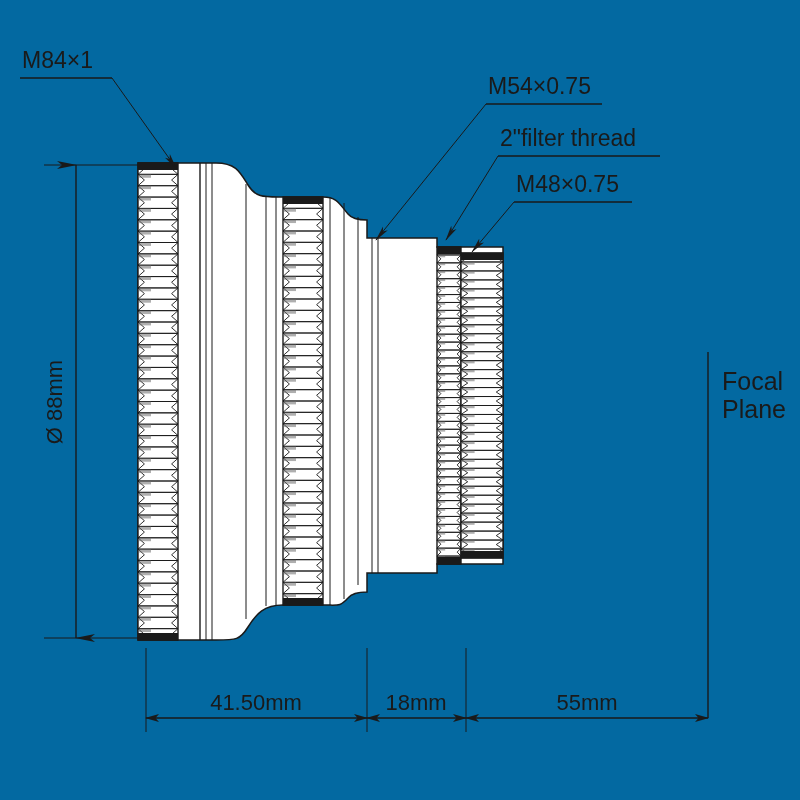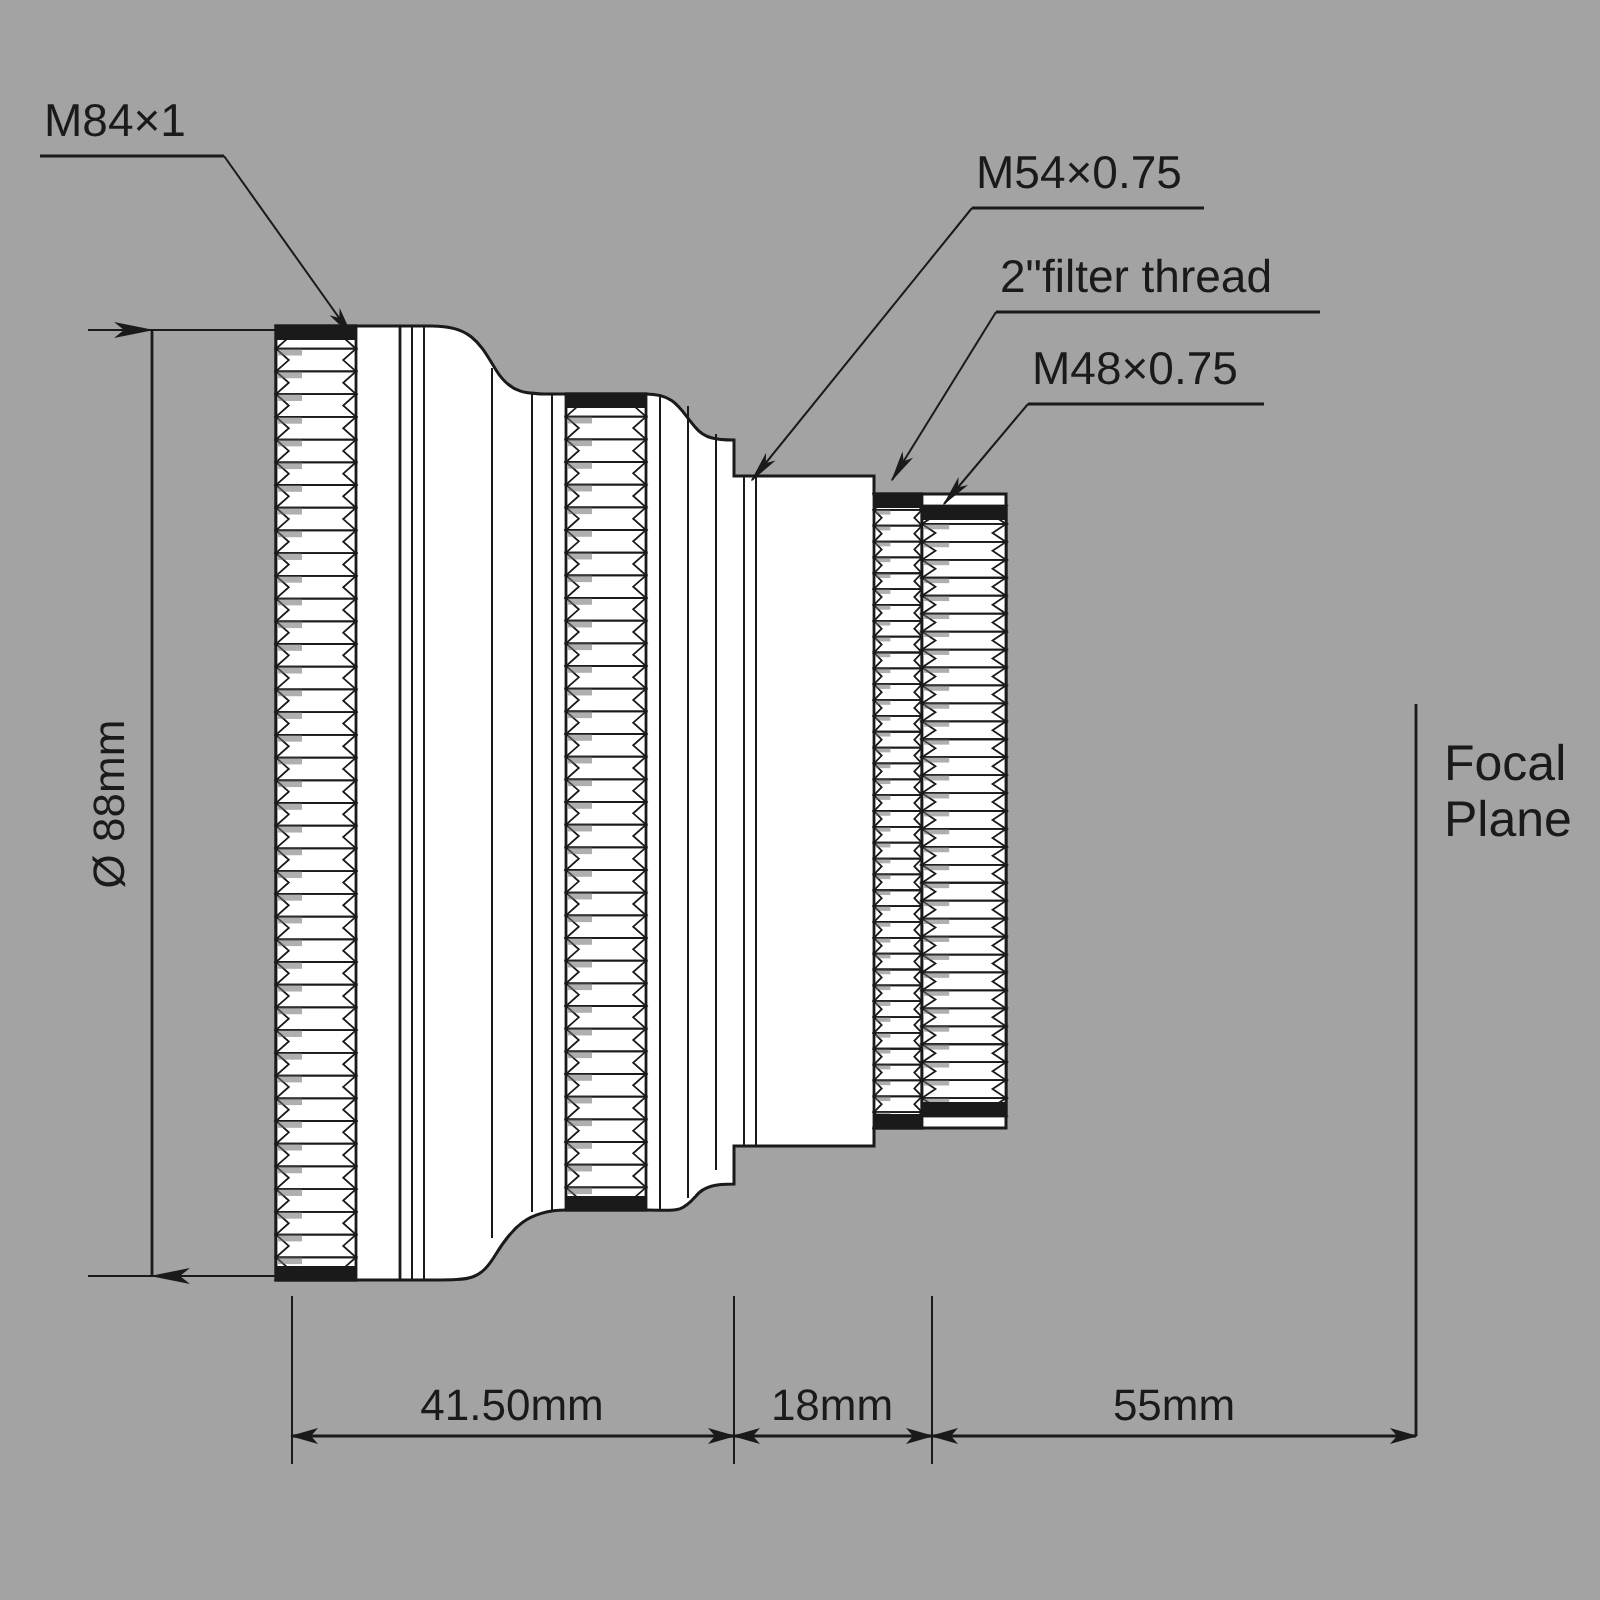--- a/index.html
+++ b/index.html
@@ -4,21 +4,21 @@
 <style>
   html, body {
     margin: 0;
     padding: 0;
     background: #ffffff;
   }
   #drawing-root {
     position: relative;
     width: 800px;
     height: 800px;
-    background: #a3a3a3;
+    background: #0369a1;
     font-family: "Liberation Sans", sans-serif;
     overflow: hidden;
   }
   svg#tech-drawing {
     display: block;
     width: 800px;
     height: 800px;
   }
   .lbl {
     font-family: "Liberation Sans", sans-serif;

